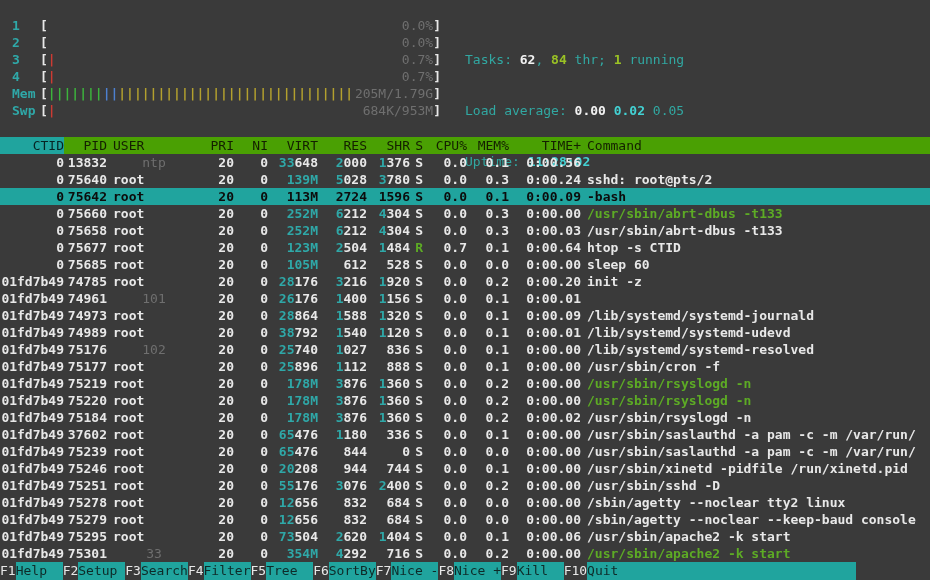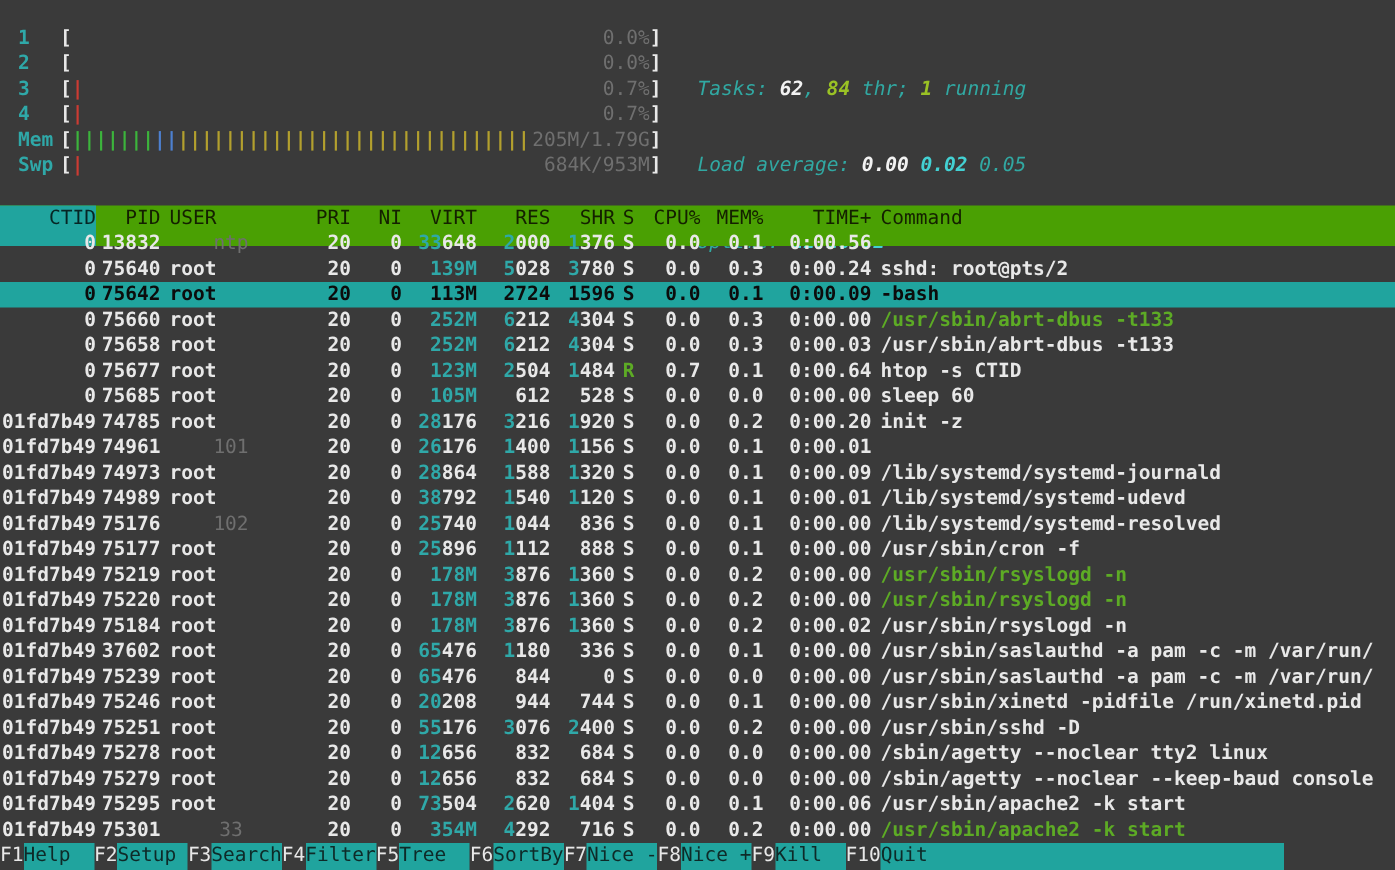--- a/index.html
+++ b/index.html
@@ -30,29 +30,29 @@
   .mlabel{width:28px;color:var(--cyan-num);font-weight:bold;}
   .br{color:var(--text);font-weight:bold;}
   .mbar{flex:1;display:flex;justify-content:space-between;overflow:hidden;}
   .pipes{white-space:pre;letter-spacing:0;}
   .mtext{color:var(--dim);white-space:pre;}
   .p-red{color:var(--red);font-weight:bold;}
   .p-green{color:var(--mem-green);font-weight:bold;}
   .p-blue{color:var(--mem-blue);font-weight:bold;}
   .p-yellow{color:var(--mem-yellow);font-weight:bold;}
   
-  .summary{position:absolute;left:465px;top:17px;white-space:pre;font-style:italic;}
+  .summary{position:absolute;left:465px;top:17px;white-space:pre;}
   .sline{height:17px;}
   .c-lbl{color:var(--teal-text);}
   .c-wb{color:#f2f2f2;font-weight:bold;}
   .c-gb{color:var(--lime);font-weight:bold;}
   .c-cb{color:var(--cyan-bright);font-weight:bold;}
   
   .grid{display:grid;grid-template-columns:64px 43px 88px 39px 34px 50px 49px 43px 13px 44px 42px 72px 1fr;}
-  .thead{position:absolute;left:0;top:137px;width:930px;height:27px;background:var(--header-green);color:#142000;}
+  .thead{position:absolute;left:0;top:137px;width:930px;height:17px;background:var(--header-green);color:#142000;}
   .thead .cell{font-weight:normal;}
   .thead .sorted{background:var(--teal-bg);color:#062524;}
   .tbody{position:absolute;left:0;top:154px;width:930px;}
   .row{height:17px;}
   .row.sel{background:var(--teal-bg);}
   .row.sel .cell, .row.sel .cell span{color:#0c0c0c !important;font-weight:bold;}
   .cell{white-space:pre;overflow:hidden;font-weight:bold;}
   .r{text-align:right;}
   .l{text-align:left;}
   .pad{padding-left:6px;}
@@ -263,21 +263,21 @@
         <div class="cell r">0:00.01</div>
         <div class="cell l pad">/lib/systemd/systemd-udevd</div>
       </div>
       <div class="row grid">
         <div class="cell r">01fd7b49</div>
         <div class="cell r">75176</div>
         <div class="cell l pad u-dim">102</div>
         <div class="cell r">20</div>
         <div class="cell r">0</div>
         <div class="cell r"><span class="num-hi">25</span><span>740</span></div>
-        <div class="cell r"><span class="num-hi">1</span><span>044</span></div>
+        <div class="cell r"><span class="num-hi">1</span><span>027</span></div>
         <div class="cell r">836</div>
         <div class="cell r">S</div>
         <div class="cell r">0.0</div>
         <div class="cell r">0.1</div>
         <div class="cell r">0:00.00</div>
         <div class="cell l pad">/lib/systemd/systemd-resolved</div>
       </div>
       <div class="row grid">
         <div class="cell r">01fd7b49</div>
         <div class="cell r">75177</div>

